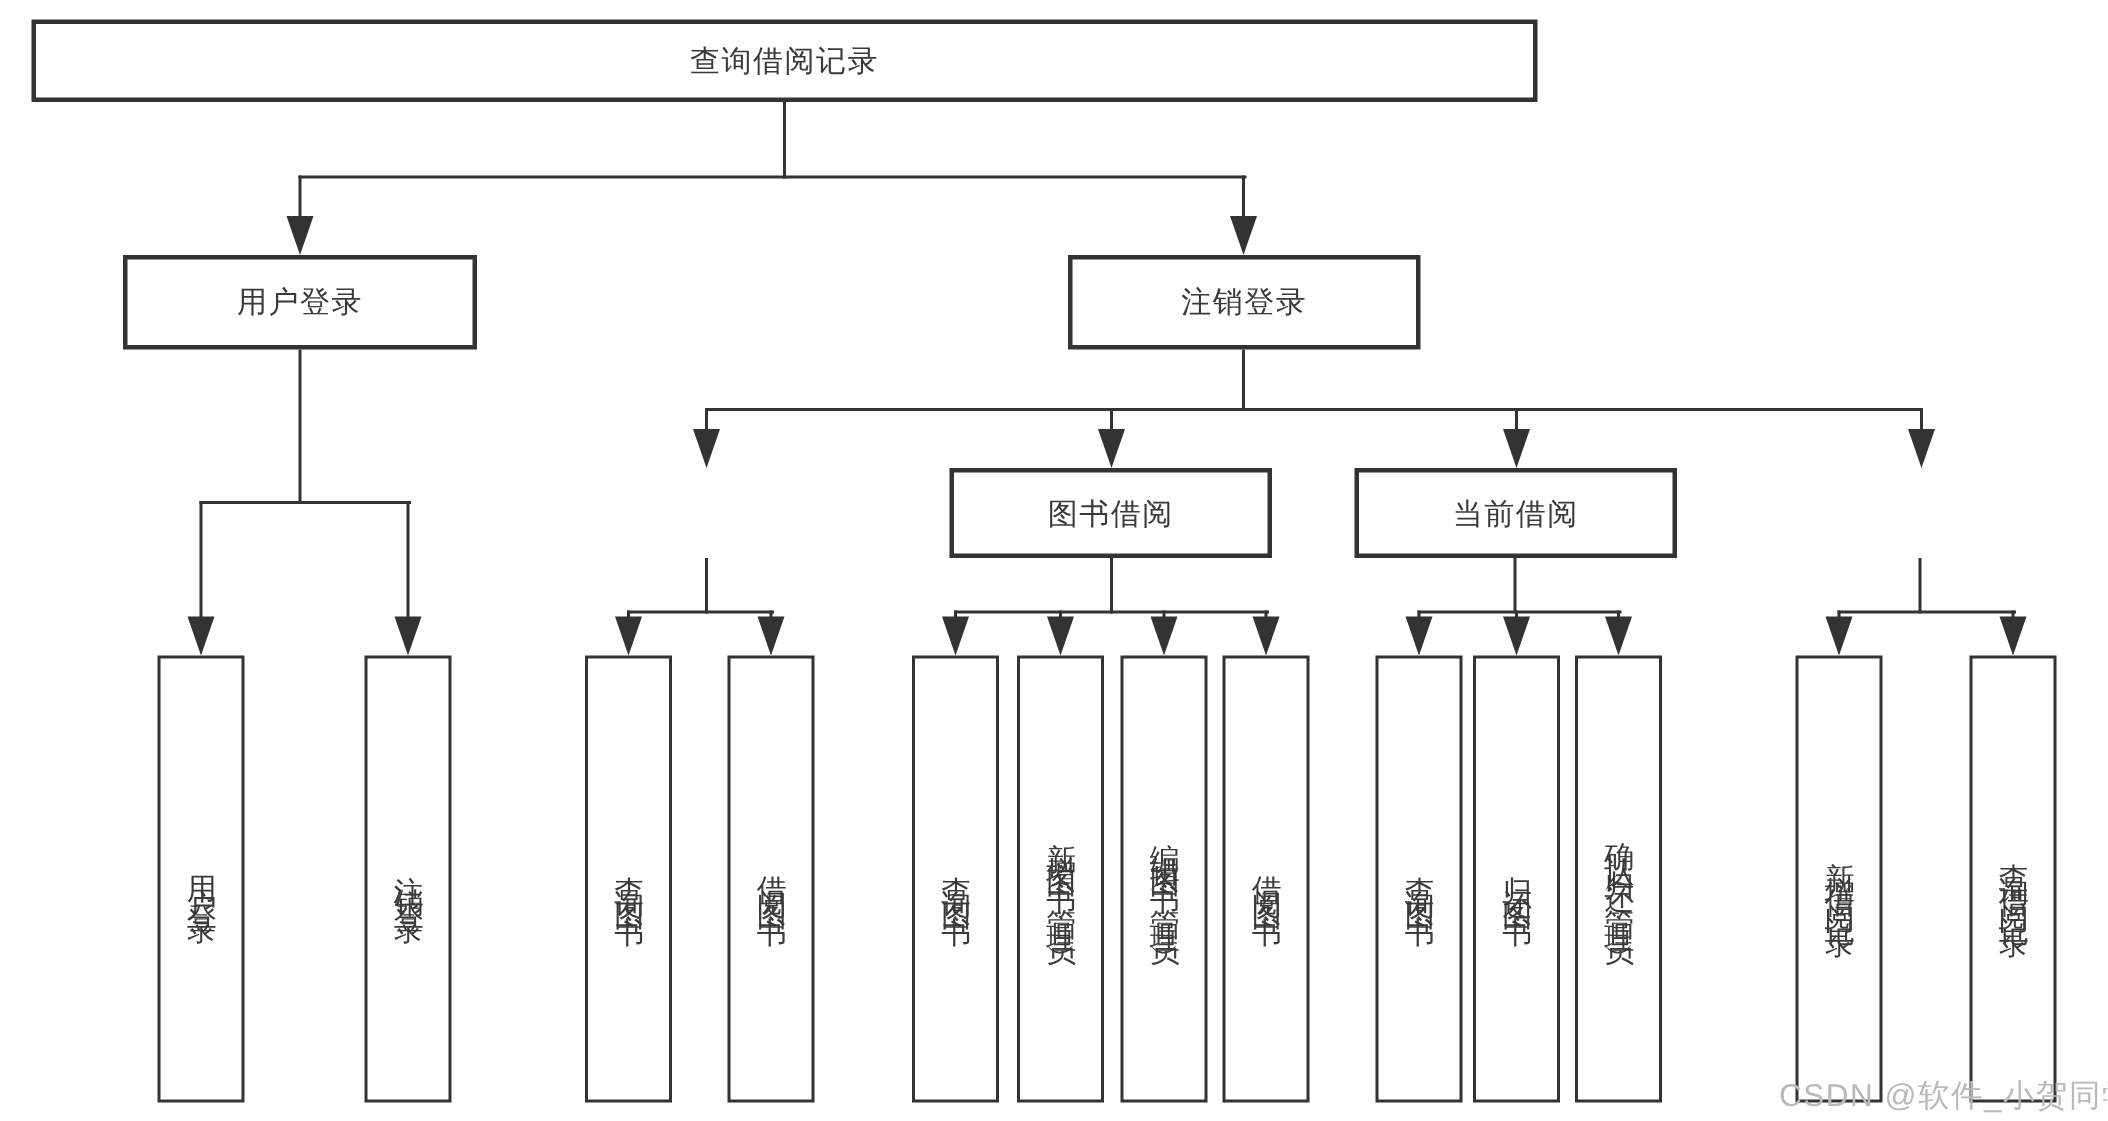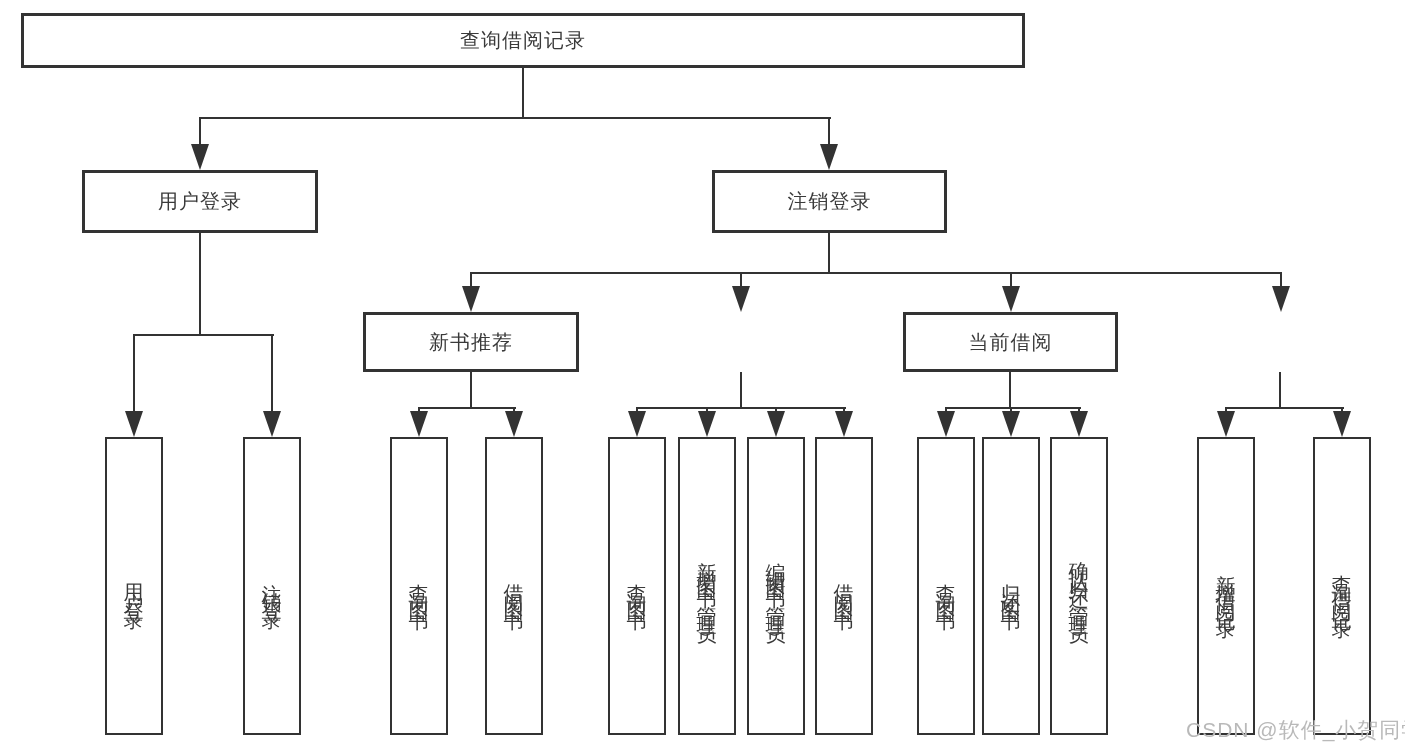--- a/index.html
+++ b/index.html
@@ -88,22 +88,22 @@
   <div class="hline" style="left:470px; top:272px; width:812px;"></div>
   <div class="vline" style="left:470px; top:272px; height:16px;"></div>
   <div class="arrow" style="left:462px; top:286px;"></div>
   <div class="vline" style="left:740px; top:272px; height:16px;"></div>
   <div class="arrow" style="left:732px; top:286px;"></div>
   <div class="vline" style="left:1010px; top:272px; height:16px;"></div>
   <div class="arrow" style="left:1002px; top:286px;"></div>
   <div class="vline" style="left:1280px; top:272px; height:16px;"></div>
   <div class="arrow" style="left:1272px; top:286px;"></div>
 
-  <div class="box" style="left:363px; top:312px; width:216px; height:60px;">
-    <span>新书推荐</span>
+  <div class="box" style="left:633px; top:312px; width:215px; height:60px;">
+    <span>图书借阅</span>
   </div>
   <div class="box" style="left:903px; top:312px; width:215px; height:60px;align-items:center;">
     <span>当前借阅</span>
   </div>
 
   <div class="vline" style="left:470px; top:372px; height:37px;"></div>
   <div class="hline" style="left:418px; top:407px; width:98px;"></div>
   <div class="vline" style="left:418px; top:407px; height:6px;"></div>
   <div class="arrow" style="left:410px; top:411px;"></div>
   <div class="vline" style="left:513px; top:407px; height:6px;"></div>

